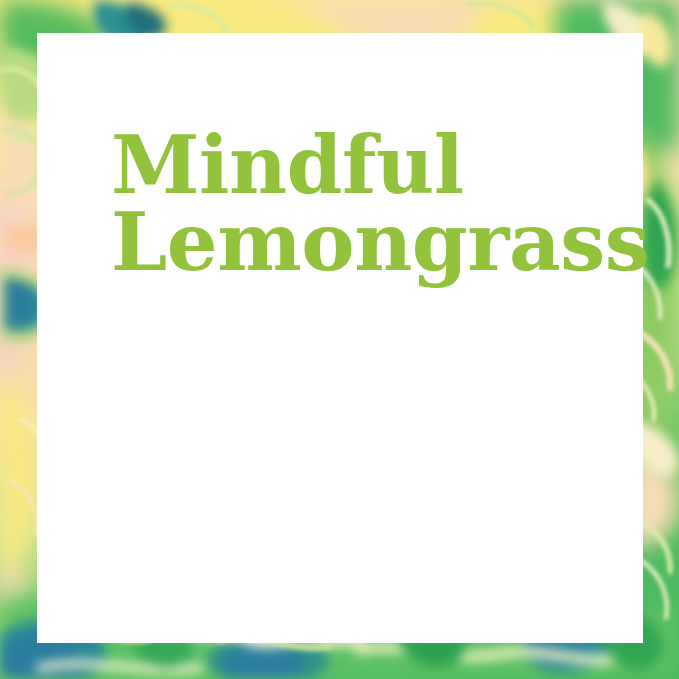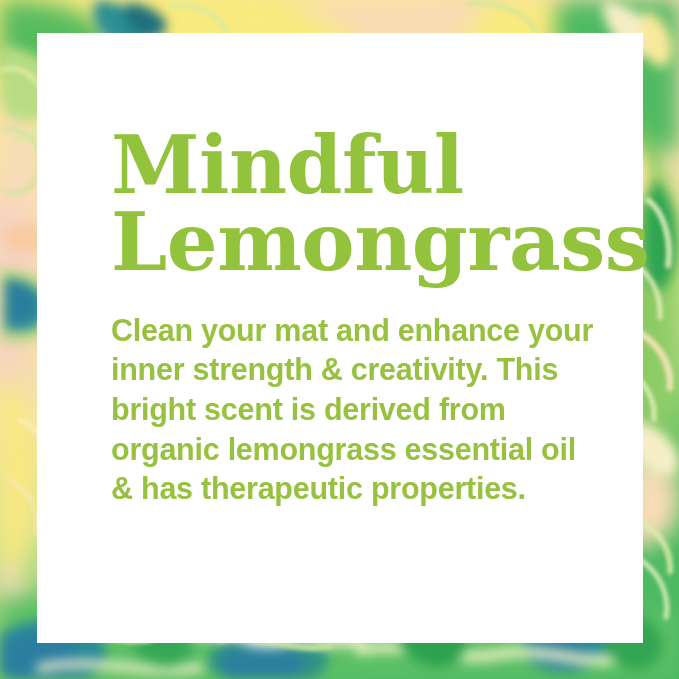--- a/index.html
+++ b/index.html
@@ -198,21 +198,16 @@
       <path d="M220,640 C260,630 290,654 330,646" fill="none" stroke="#c9e49a" stroke-width="6" stroke-linecap="round"></path>
       <path d="M440,626 C480,618 510,640 546,632" fill="none" stroke="#bfe092" stroke-width="5" stroke-linecap="round"></path>
       <path d="M60,636 C96,628 120,646 150,640" fill="none" stroke="#cbe69c" stroke-width="5" stroke-linecap="round"></path>
     </svg>
   </div>
 
   <div id="content-card">
     <div id="card-inner">
       <h1 id="product-title">Mindful
 Lemongrass</h1>
-      <p id="product-description">Clean your mat and enhance your
-inner strength &amp; creativity. This
-bright scent is derived from
-organic lemongrass essential oil
-&amp; has therapeutic properties.</p>
     </div>
   </div>
 
 </div>
 
 </body></html>

